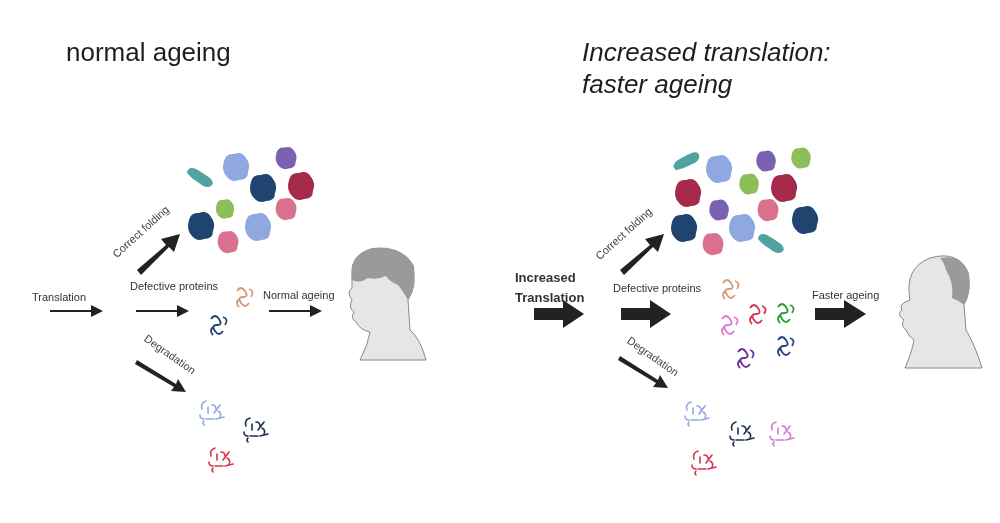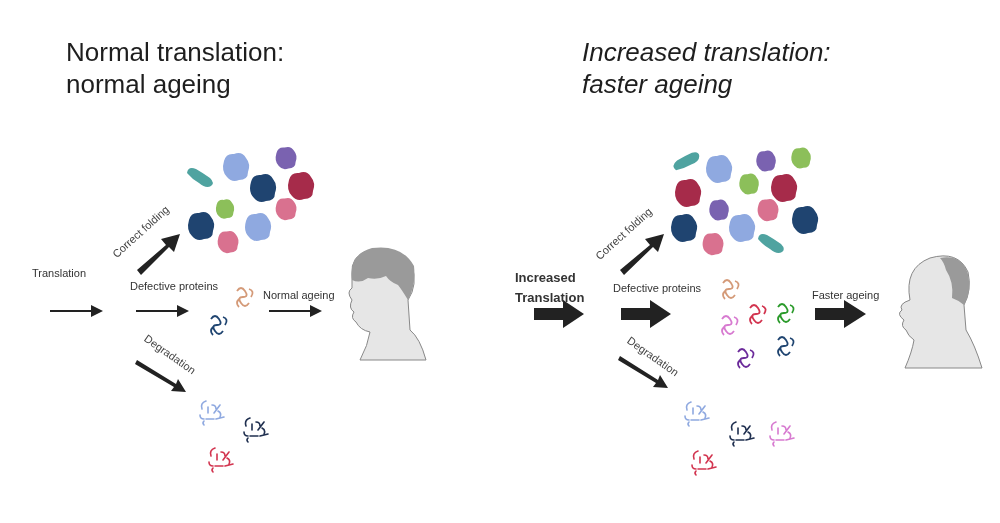--- a/index.html
+++ b/index.html
@@ -7,29 +7,28 @@
   .title{position:absolute;font-size:26px;line-height:32px;color:#1e1e1e;}
   .lbl{position:absolute;font-size:11px;color:#333;white-space:nowrap;}
   .lbl.bold{font-weight:bold;font-size:13px;line-height:20px;white-space:normal;}
   .rot{position:absolute;font-size:11px;color:#444;white-space:nowrap;transform-origin:left bottom;}
   svg{position:absolute;left:0;top:0;}
 </style>
 </head>
 <body>
 
 <div class="title" style="left:66px;top:36px;">
-  <div>Normal translation:</div>
   <div>normal ageing</div>
 </div>
 <div class="title" style="left:582px;top:36px;font-style:italic;">
   <div>Increased translation:</div>
   <div>faster ageing</div>
 </div>
 
-<div class="lbl" style="left:32px;top:267px;">Translation</div>
+<div class="lbl" style="left:32px;top:291px;">Translation</div>
 <div class="lbl" style="left:130px;top:280px;">Defective proteins</div>
 <div class="lbl" style="left:263px;top:289px;">Normal ageing</div>
 <div class="rot" style="left:118px;top:248px;transform:rotate(-42deg);">Correct folding</div>
 <div class="rot" style="left:142px;top:330px;transform:rotate(35deg);">Degradation</div>
 
 <div class="lbl bold" style="left:515px;top:268px;width:80px;">Increased Translation</div>
 <div class="lbl" style="left:613px;top:282px;">Defective proteins</div>
 <div class="lbl" style="left:812px;top:289px;">Faster ageing</div>
 <div class="rot" style="left:601px;top:250px;transform:rotate(-42deg);">Correct folding</div>
 <div class="rot" style="left:625px;top:332px;transform:rotate(35deg);">Degradation</div>

